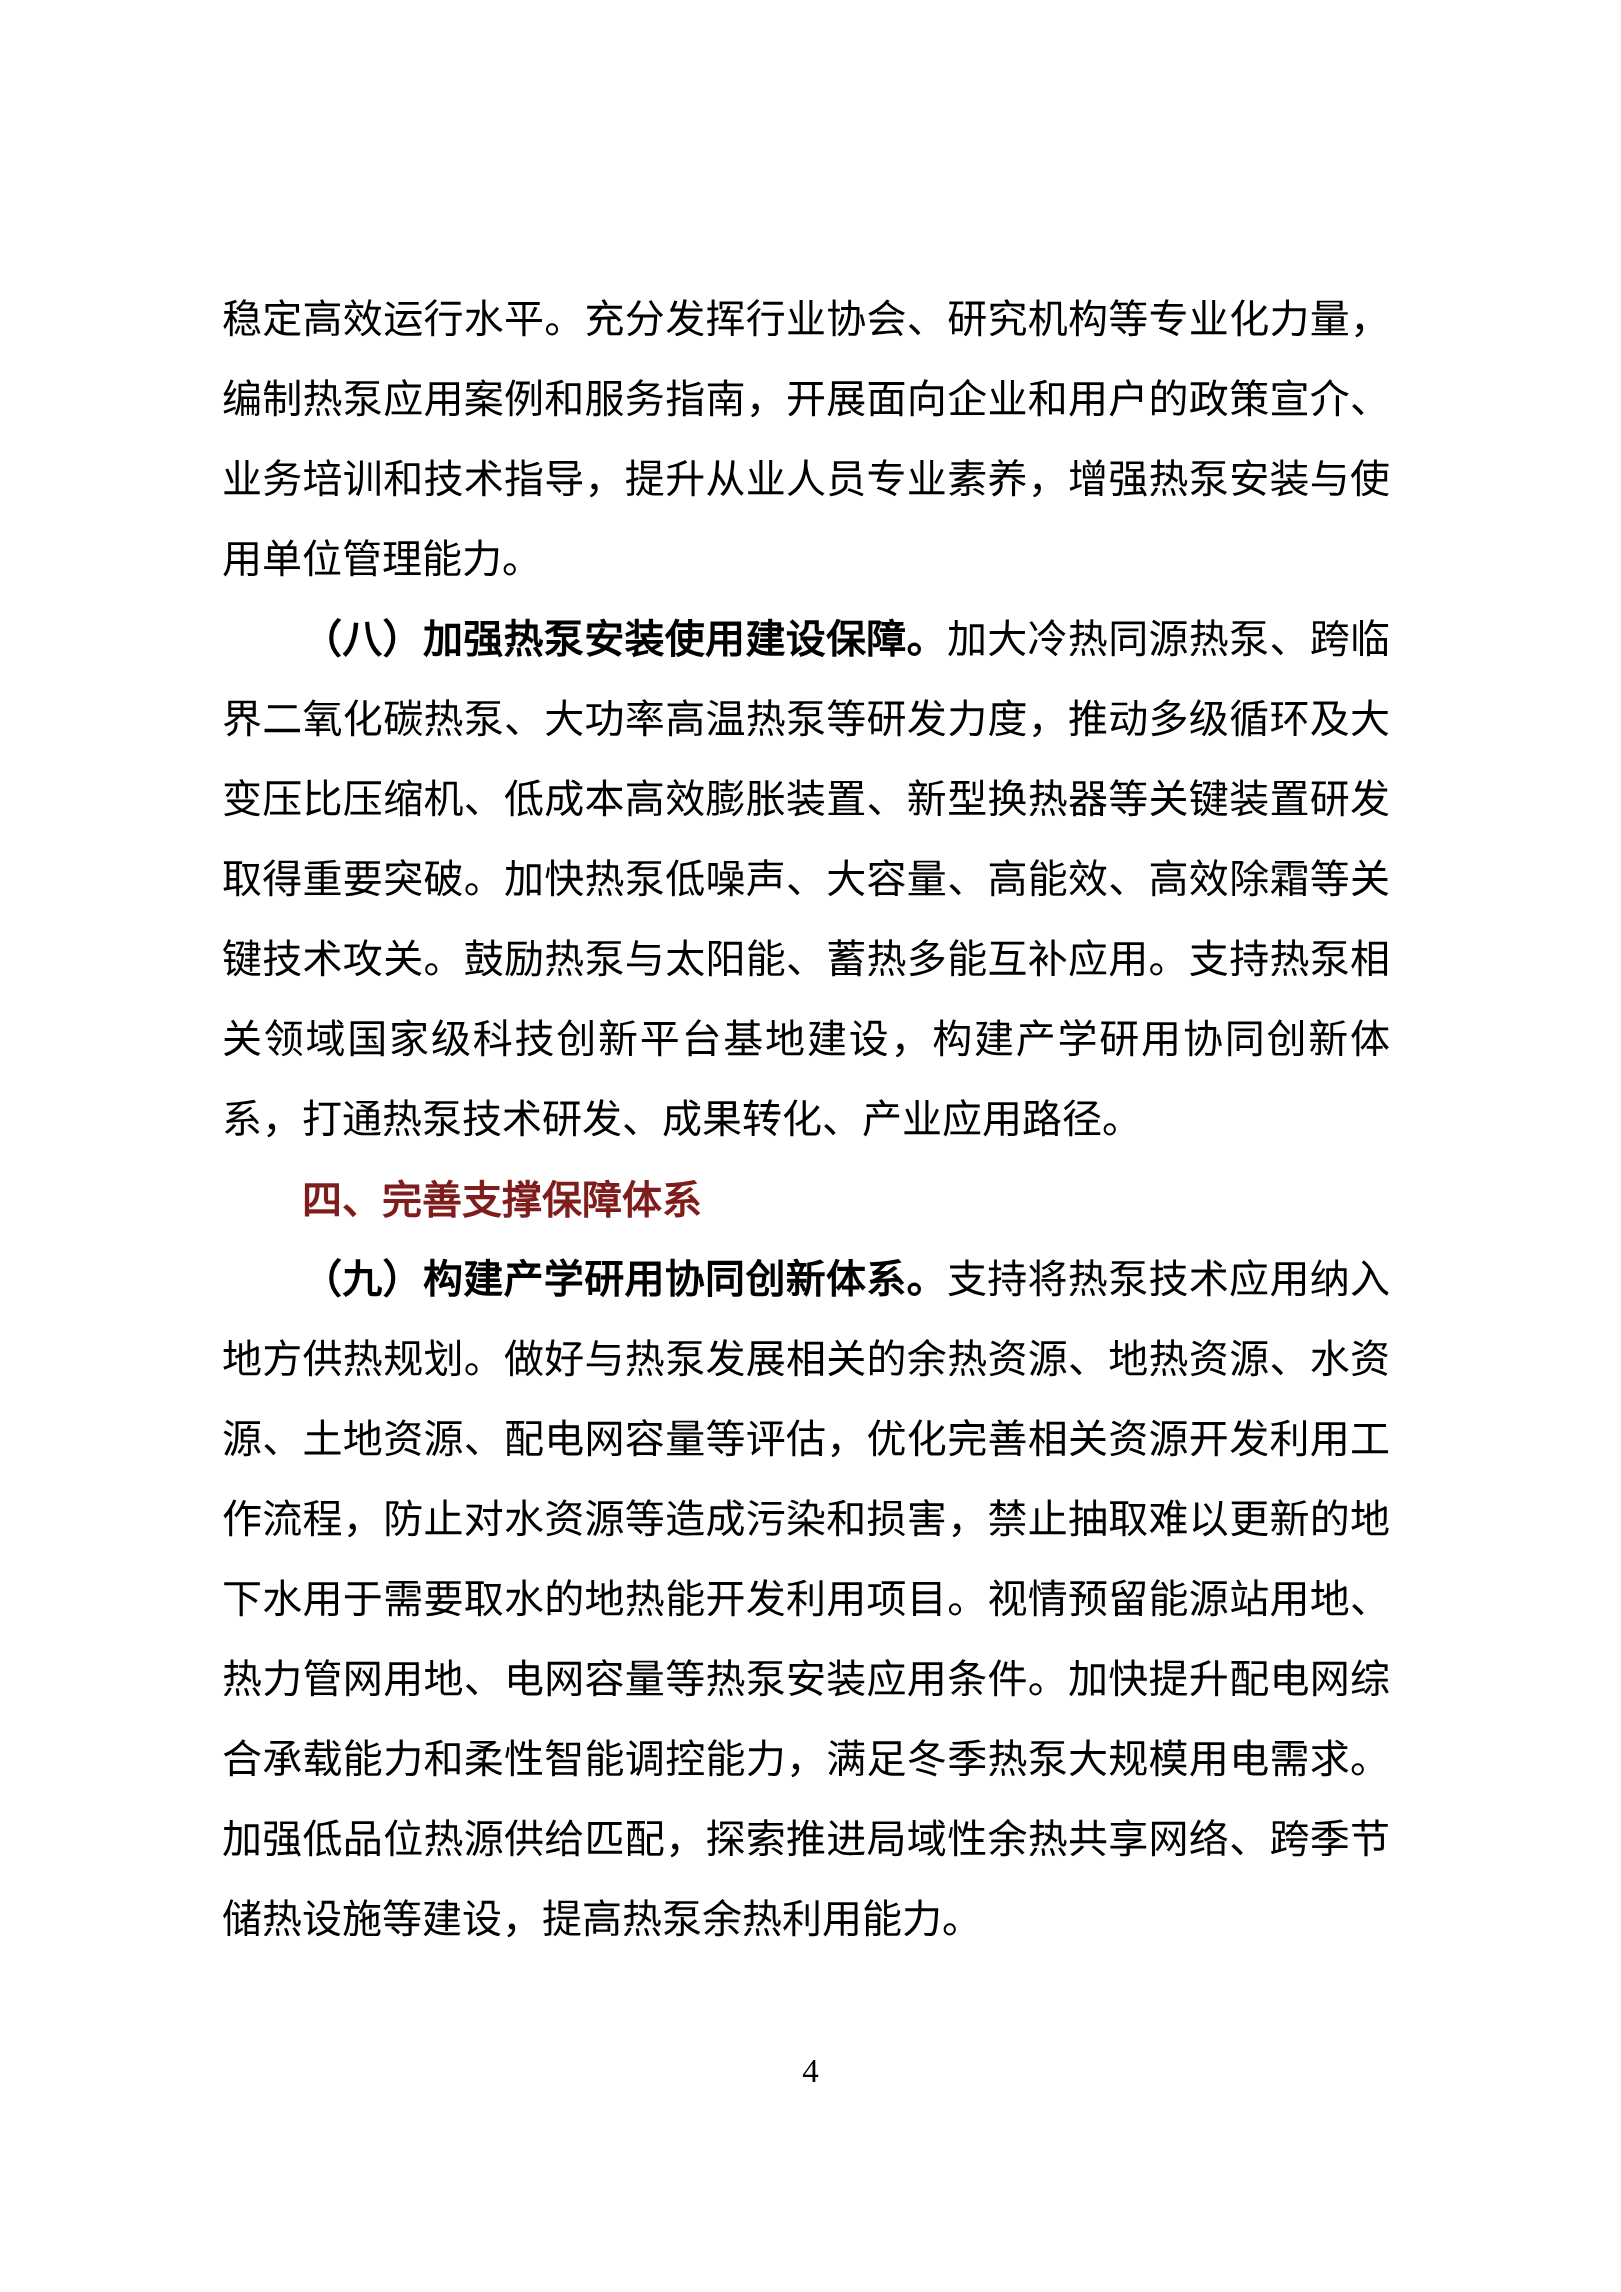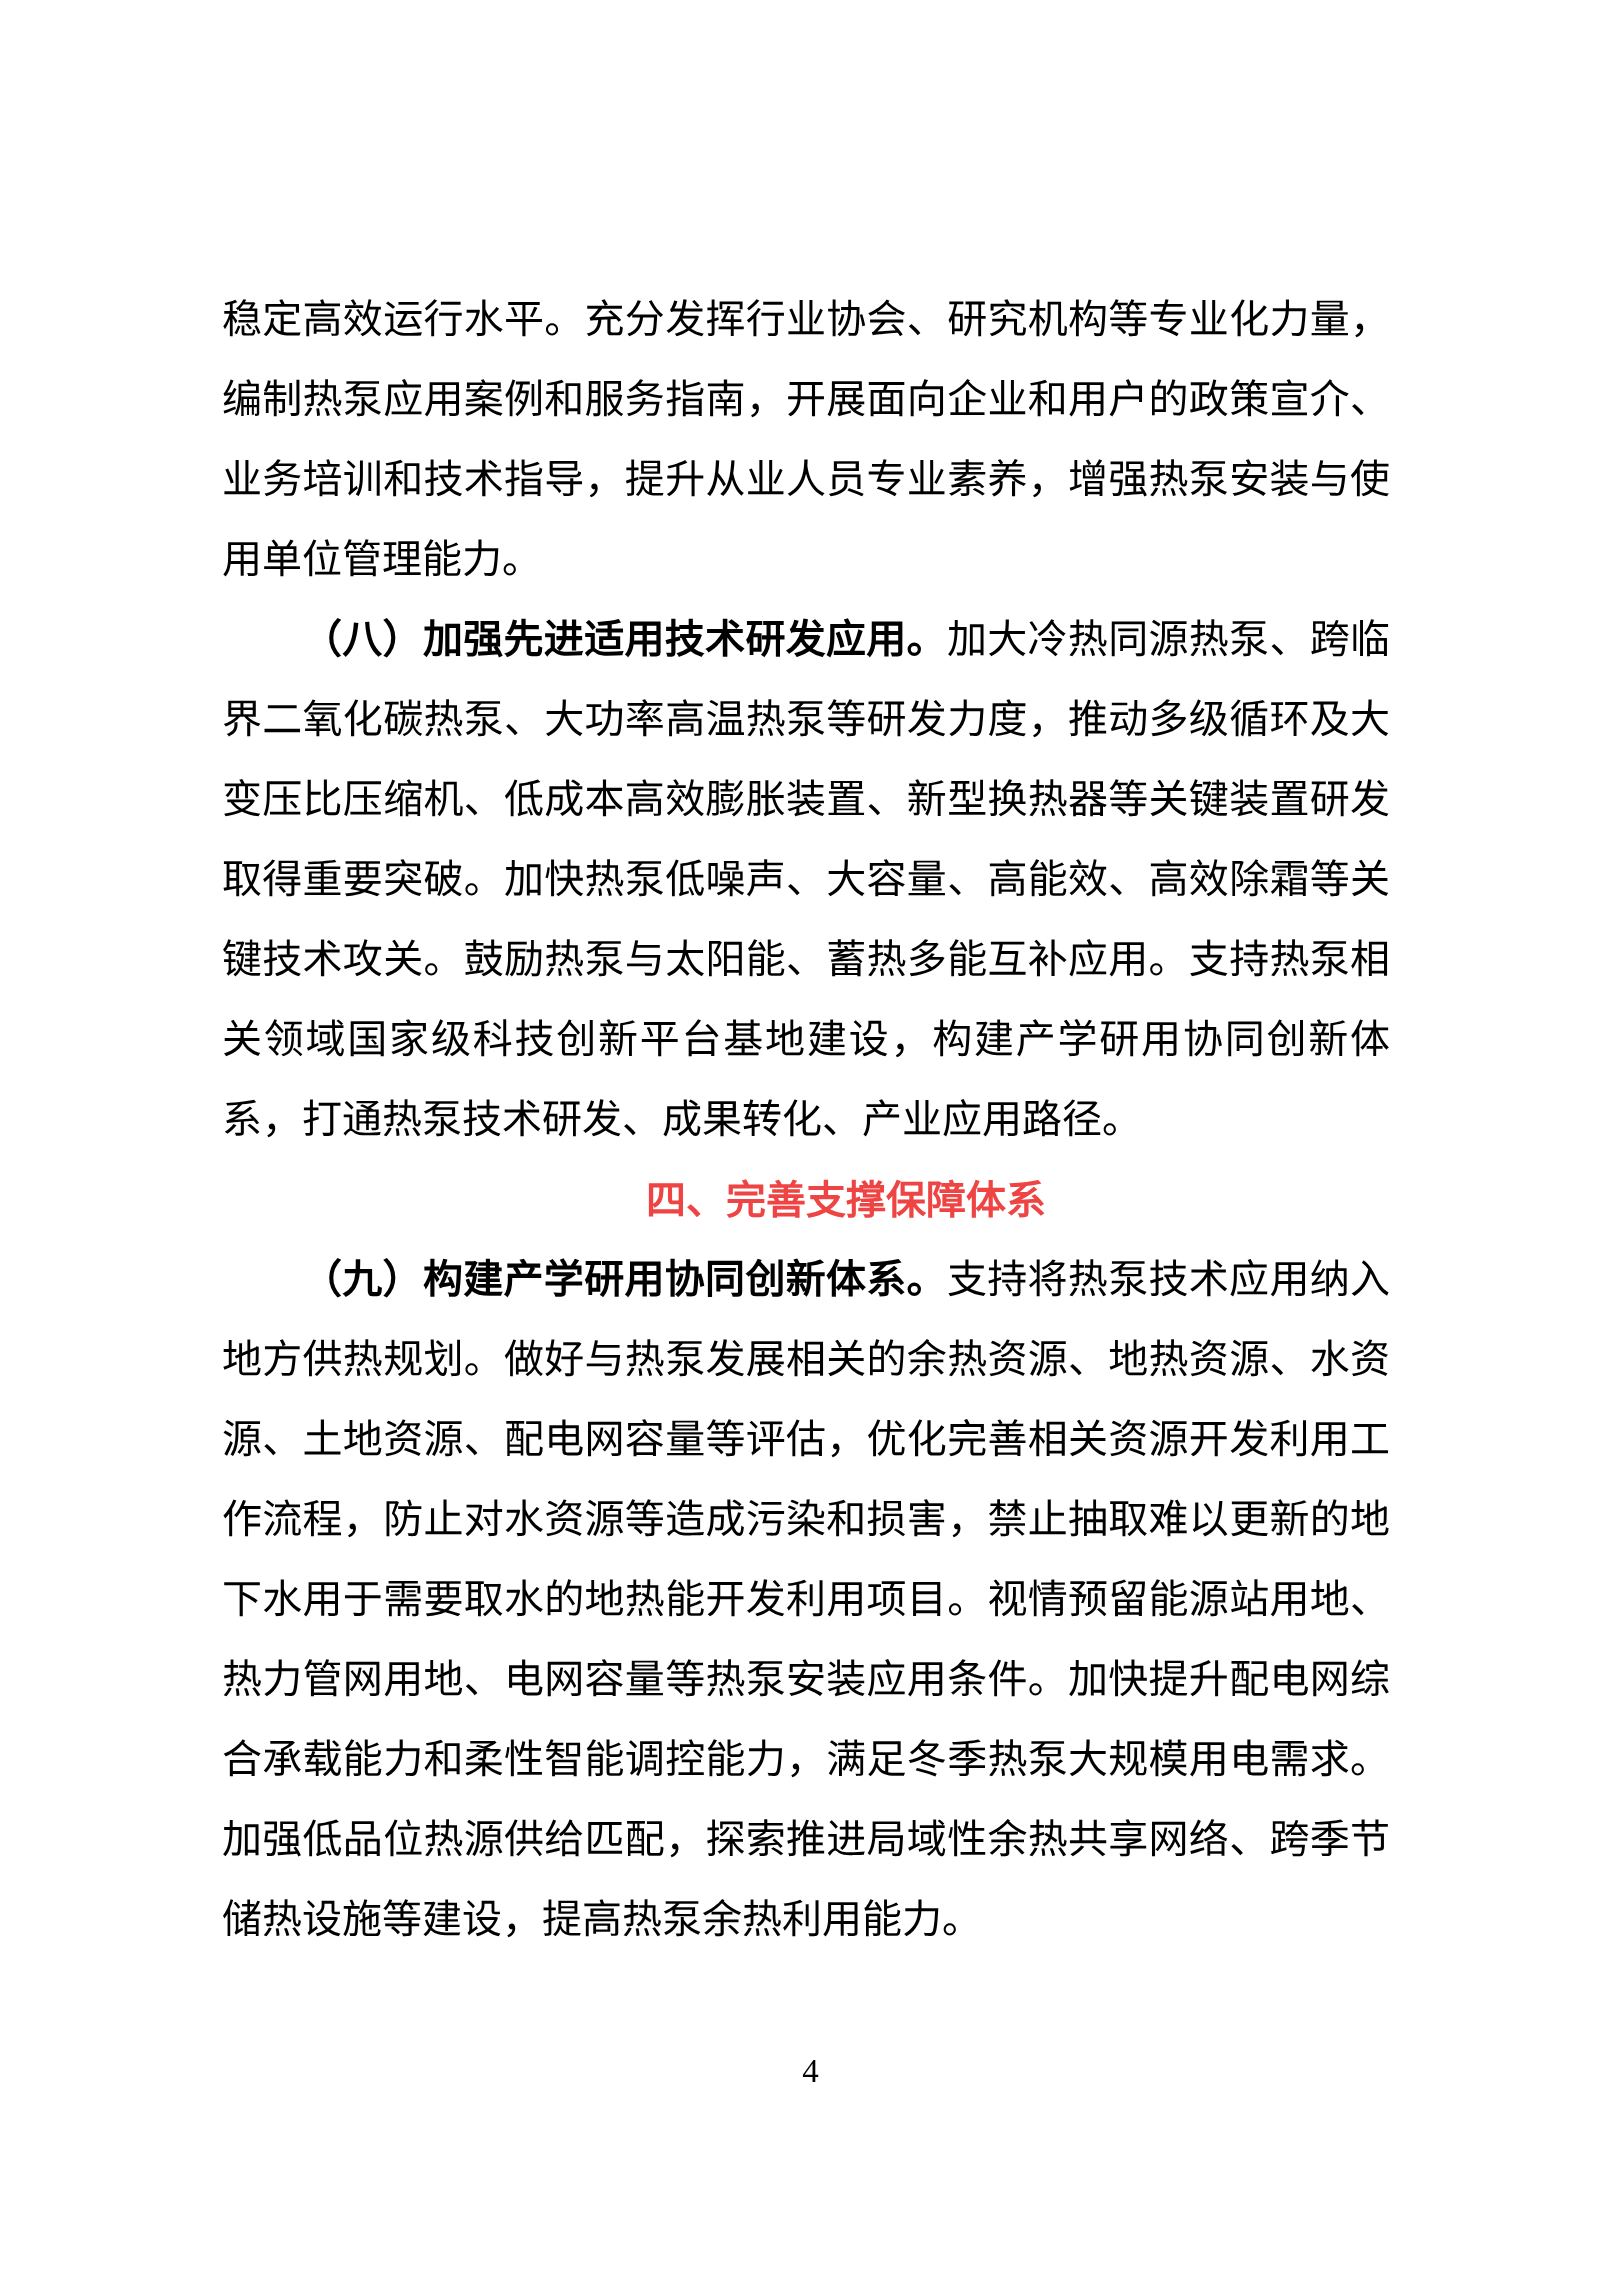--- a/index.html
+++ b/index.html
@@ -39,22 +39,22 @@
     font-weight: bold;
   }
   .heading {
     margin: 0;
     padding: 0;
     text-indent: 2em;
     font-family: "Liberation Sans", "DejaVu Sans", sans-serif;
     font-weight: bold;
     font-size: 40px;
     line-height: 80px;
-    text-align: center;
-    color: #ef4444;
+    text-align: left;
+    color: #7f1d1d;
   }
   .footer {
     position: absolute;
     top: 2052px;
     left: 0;
     width: 100%;
     text-align: center;
     font-family: "Liberation Serif", "DejaVu Serif", serif;
     font-size: 33px;
     line-height: 39px;
@@ -62,21 +62,21 @@
   }
 </style>
 </head>
 <body>
 
 <div class="page">
   <div class="body-text">
 
     <p class="para no-indent"><span>稳定高效运行水平。充分发挥行业协会、研究机构等专业化力量，编制热泵应用案例和服务指南，开展面向企业和用户的政策宣介、业务培训和技术指导，提升从业人员专业素养，增强热泵安装与使用单位管理能力。</span></p>
 
-    <p class="para"><span class="lead">（八）加强先进适用技术研发应用。</span><span>加大冷热同源热泵、跨临界二氧化碳热泵、大功率高温热泵等研发力度，推动多级循环及大变压比压缩机、低成本高效膨胀装置、新型换热器等关键装置研发取得重要突破。加快热泵低噪声、大容量、高能效、高效除霜等关键技术攻关。鼓励热泵与太阳能、蓄热多能互补应用。支持热泵相关领域国家级科技创新平台基地建设，构建产学研用协同创新体系，打通热泵技术研发、成果转化、产业应用路径。</span></p>
+    <p class="para"><span class="lead">（八）加强热泵安装使用建设保障。</span><span>加大冷热同源热泵、跨临界二氧化碳热泵、大功率高温热泵等研发力度，推动多级循环及大变压比压缩机、低成本高效膨胀装置、新型换热器等关键装置研发取得重要突破。加快热泵低噪声、大容量、高能效、高效除霜等关键技术攻关。鼓励热泵与太阳能、蓄热多能互补应用。支持热泵相关领域国家级科技创新平台基地建设，构建产学研用协同创新体系，打通热泵技术研发、成果转化、产业应用路径。</span></p>
 
     <h2 class="heading">四、完善支撑保障体系</h2>
 
     <p class="para"><span class="lead">（九）构建产学研用协同创新体系。</span><span>支持将热泵技术应用纳入地方供热规划。做好与热泵发展相关的余热资源、地热资源、水资源、土地资源、配电网容量等评估，优化完善相关资源开发利用工作流程，防止对水资源等造成污染和损害，禁止抽取难以更新的地下水用于需要取水的地热能开发利用项目。视情预留能源站用地、热力管网用地、电网容量等热泵安装应用条件。加快提升配电网综合承载能力和柔性智能调控能力，满足冬季热泵大规模用电需求。加强低品位热源供给匹配，探索推进局域性余热共享网络、跨季节储热设施等建设，提高热泵余热利用能力。</span></p>
 
 
   </div>
 
   <div class="footer">4</div>
 </div>

